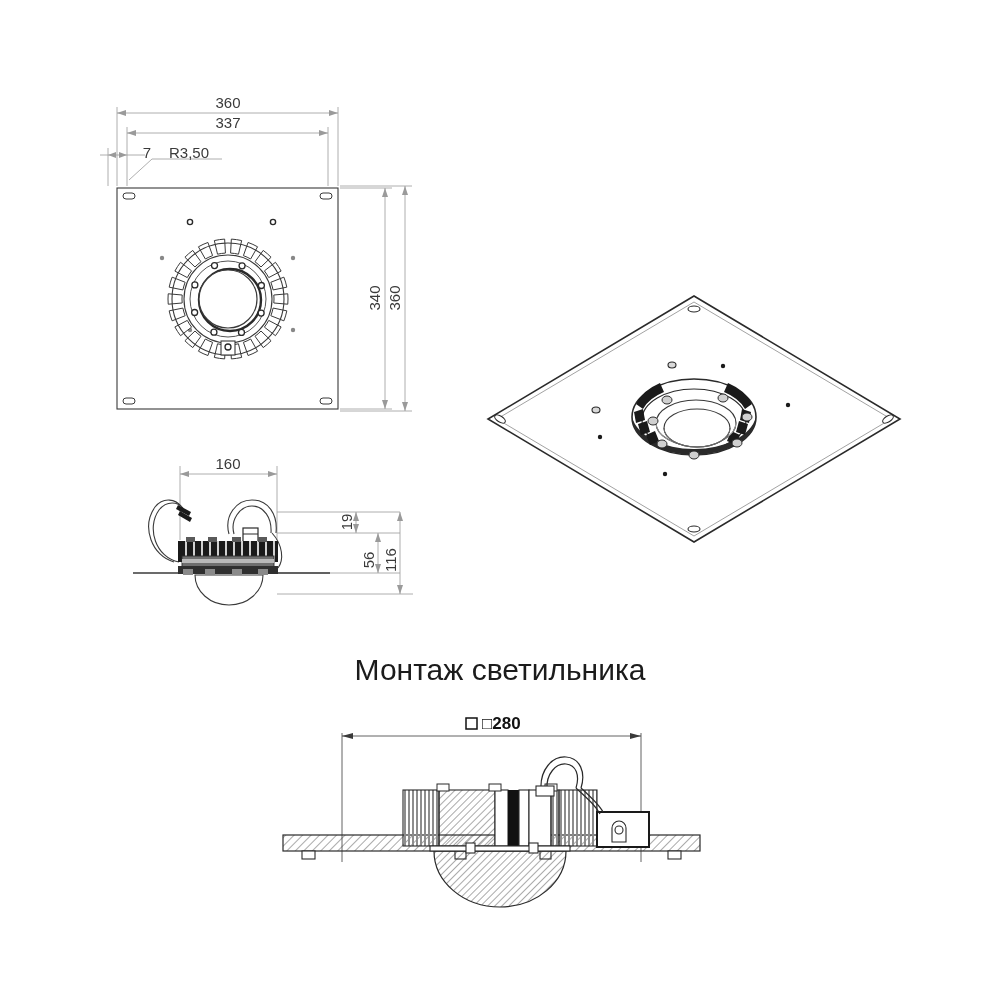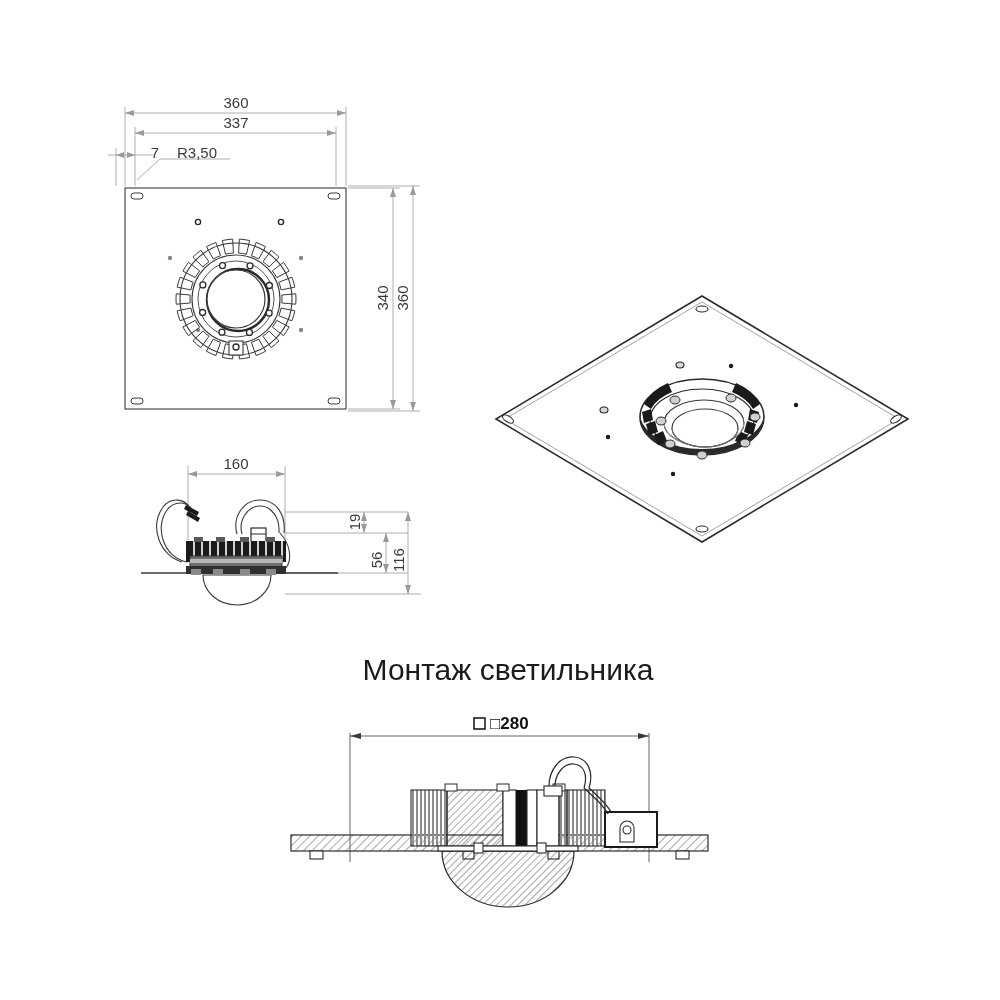--- a/index.html
+++ b/index.html
@@ -1,19 +1,19 @@
 <!DOCTYPE html>
 <html><head>
 <meta charset="utf-8">
 <title>Монтаж светильника</title>
 <style>
   html,body{margin:0;padding:0;background:#ffffff;}
   body{width:1000px;height:1000px;position:relative;overflow:hidden;
        font-family:"Liberation Sans","DejaVu Sans",sans-serif;color:#1a1a1a;}
-  #sheet{position:absolute;left:8px;top:0;width:844px;height:1000px;}
+  #sheet{position:absolute;left:0;top:0;width:844px;height:1000px;}
   svg.layer{position:absolute;left:0;top:0;width:1000px;height:1000px;overflow:visible;}
   .dimtext{font-family:"Liberation Sans","DejaVu Sans",sans-serif;font-size:15px;fill:#3a3a3a;}
   .title-text{font-family:"Liberation Sans","DejaVu Sans",sans-serif;font-size:30px;fill:#1b1b1b;}
   .bolddim{font-family:"Liberation Sans","DejaVu Sans",sans-serif;font-size:17px;font-weight:bold;fill:#111;}
 </style>
 </head>
 <body>
 
 <div id="sheet">
 

